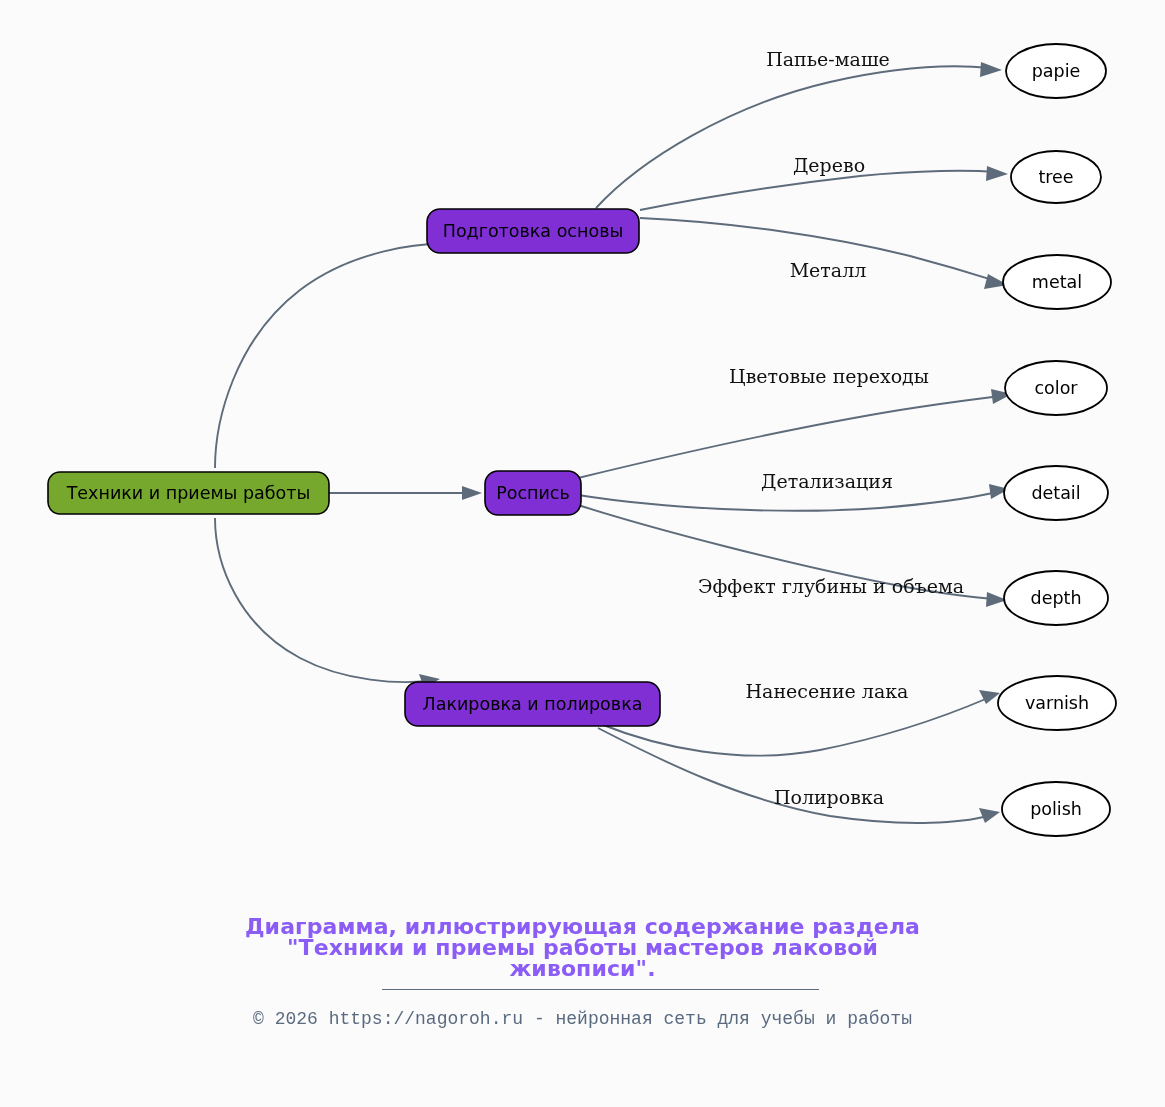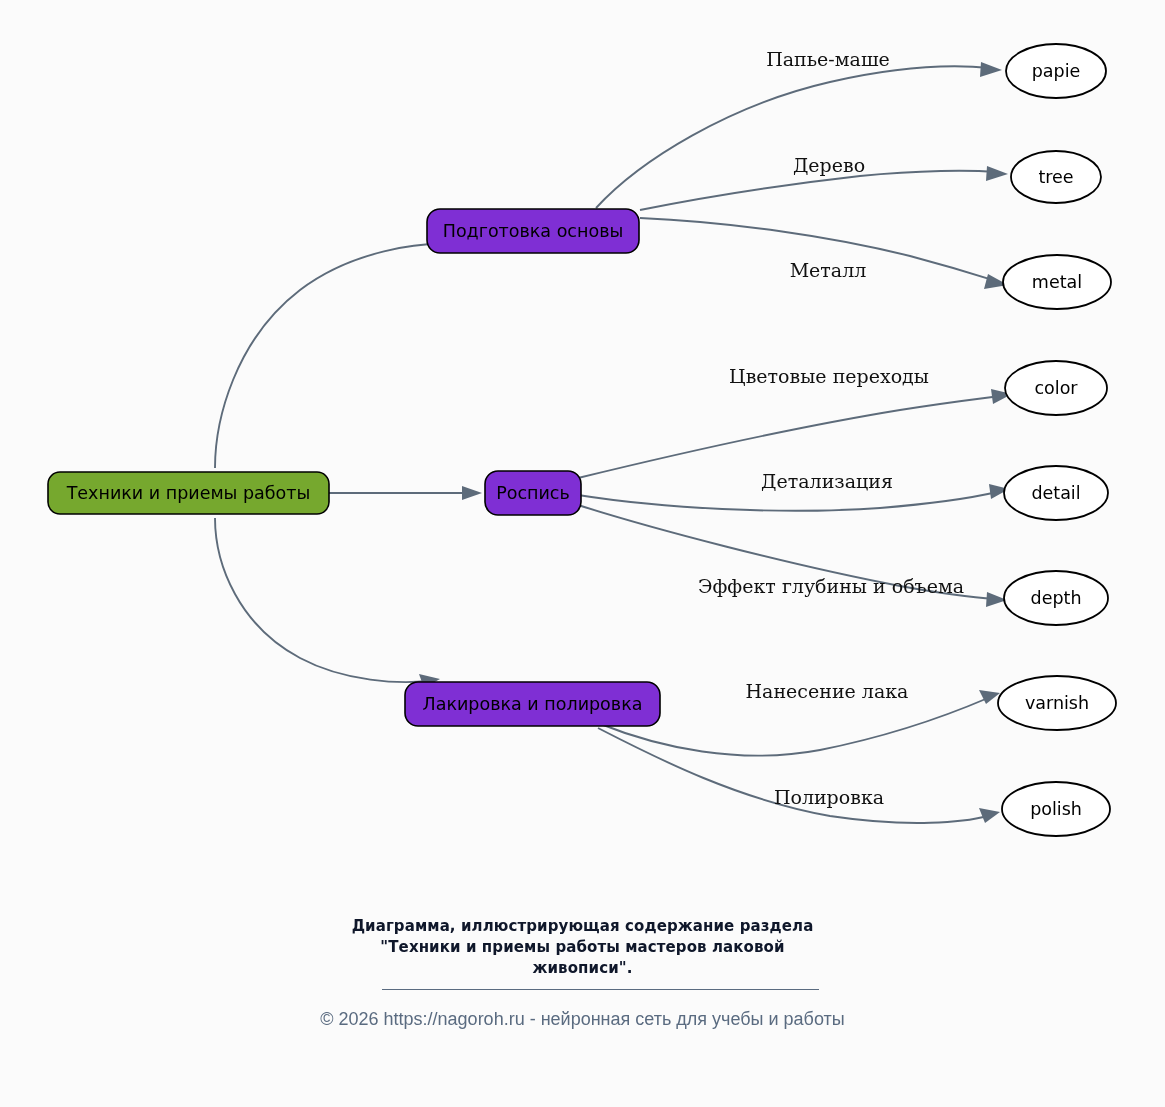--- a/index.html
+++ b/index.html
@@ -66,36 +66,36 @@
   .footer {
     position: absolute;
     left: 0;
     width: 1165px;
     text-align: center;
   }
   #footer-title {
     top: 916px;
     font-family: "DejaVu Sans", sans-serif;
     font-weight: bold;
-    font-size: 15px;
+    font-size: 22px;
     line-height: 21px;
-    color: #0f172a;
+    color: #8b5cf6;
     letter-spacing: 0.1px;
   }
   #footer-divider {
     position: absolute;
     left: 382px;
     top: 989px;
     width: 437px;
     height: 1px;
     background: #5a6b80;
   }
   #footer-copyright {
     top: 1009px;
-    font-family: Liberation Sans, sans-serif;
+    font-family: Liberation Mono, monospace;
     font-size: 18px;
     color: #5a6b80;
   }
 </style>
 </head>
 <body>
 
 <div id="canvas">
 
   <svg id="graph-svg" viewBox="0 0 1165 1107">

